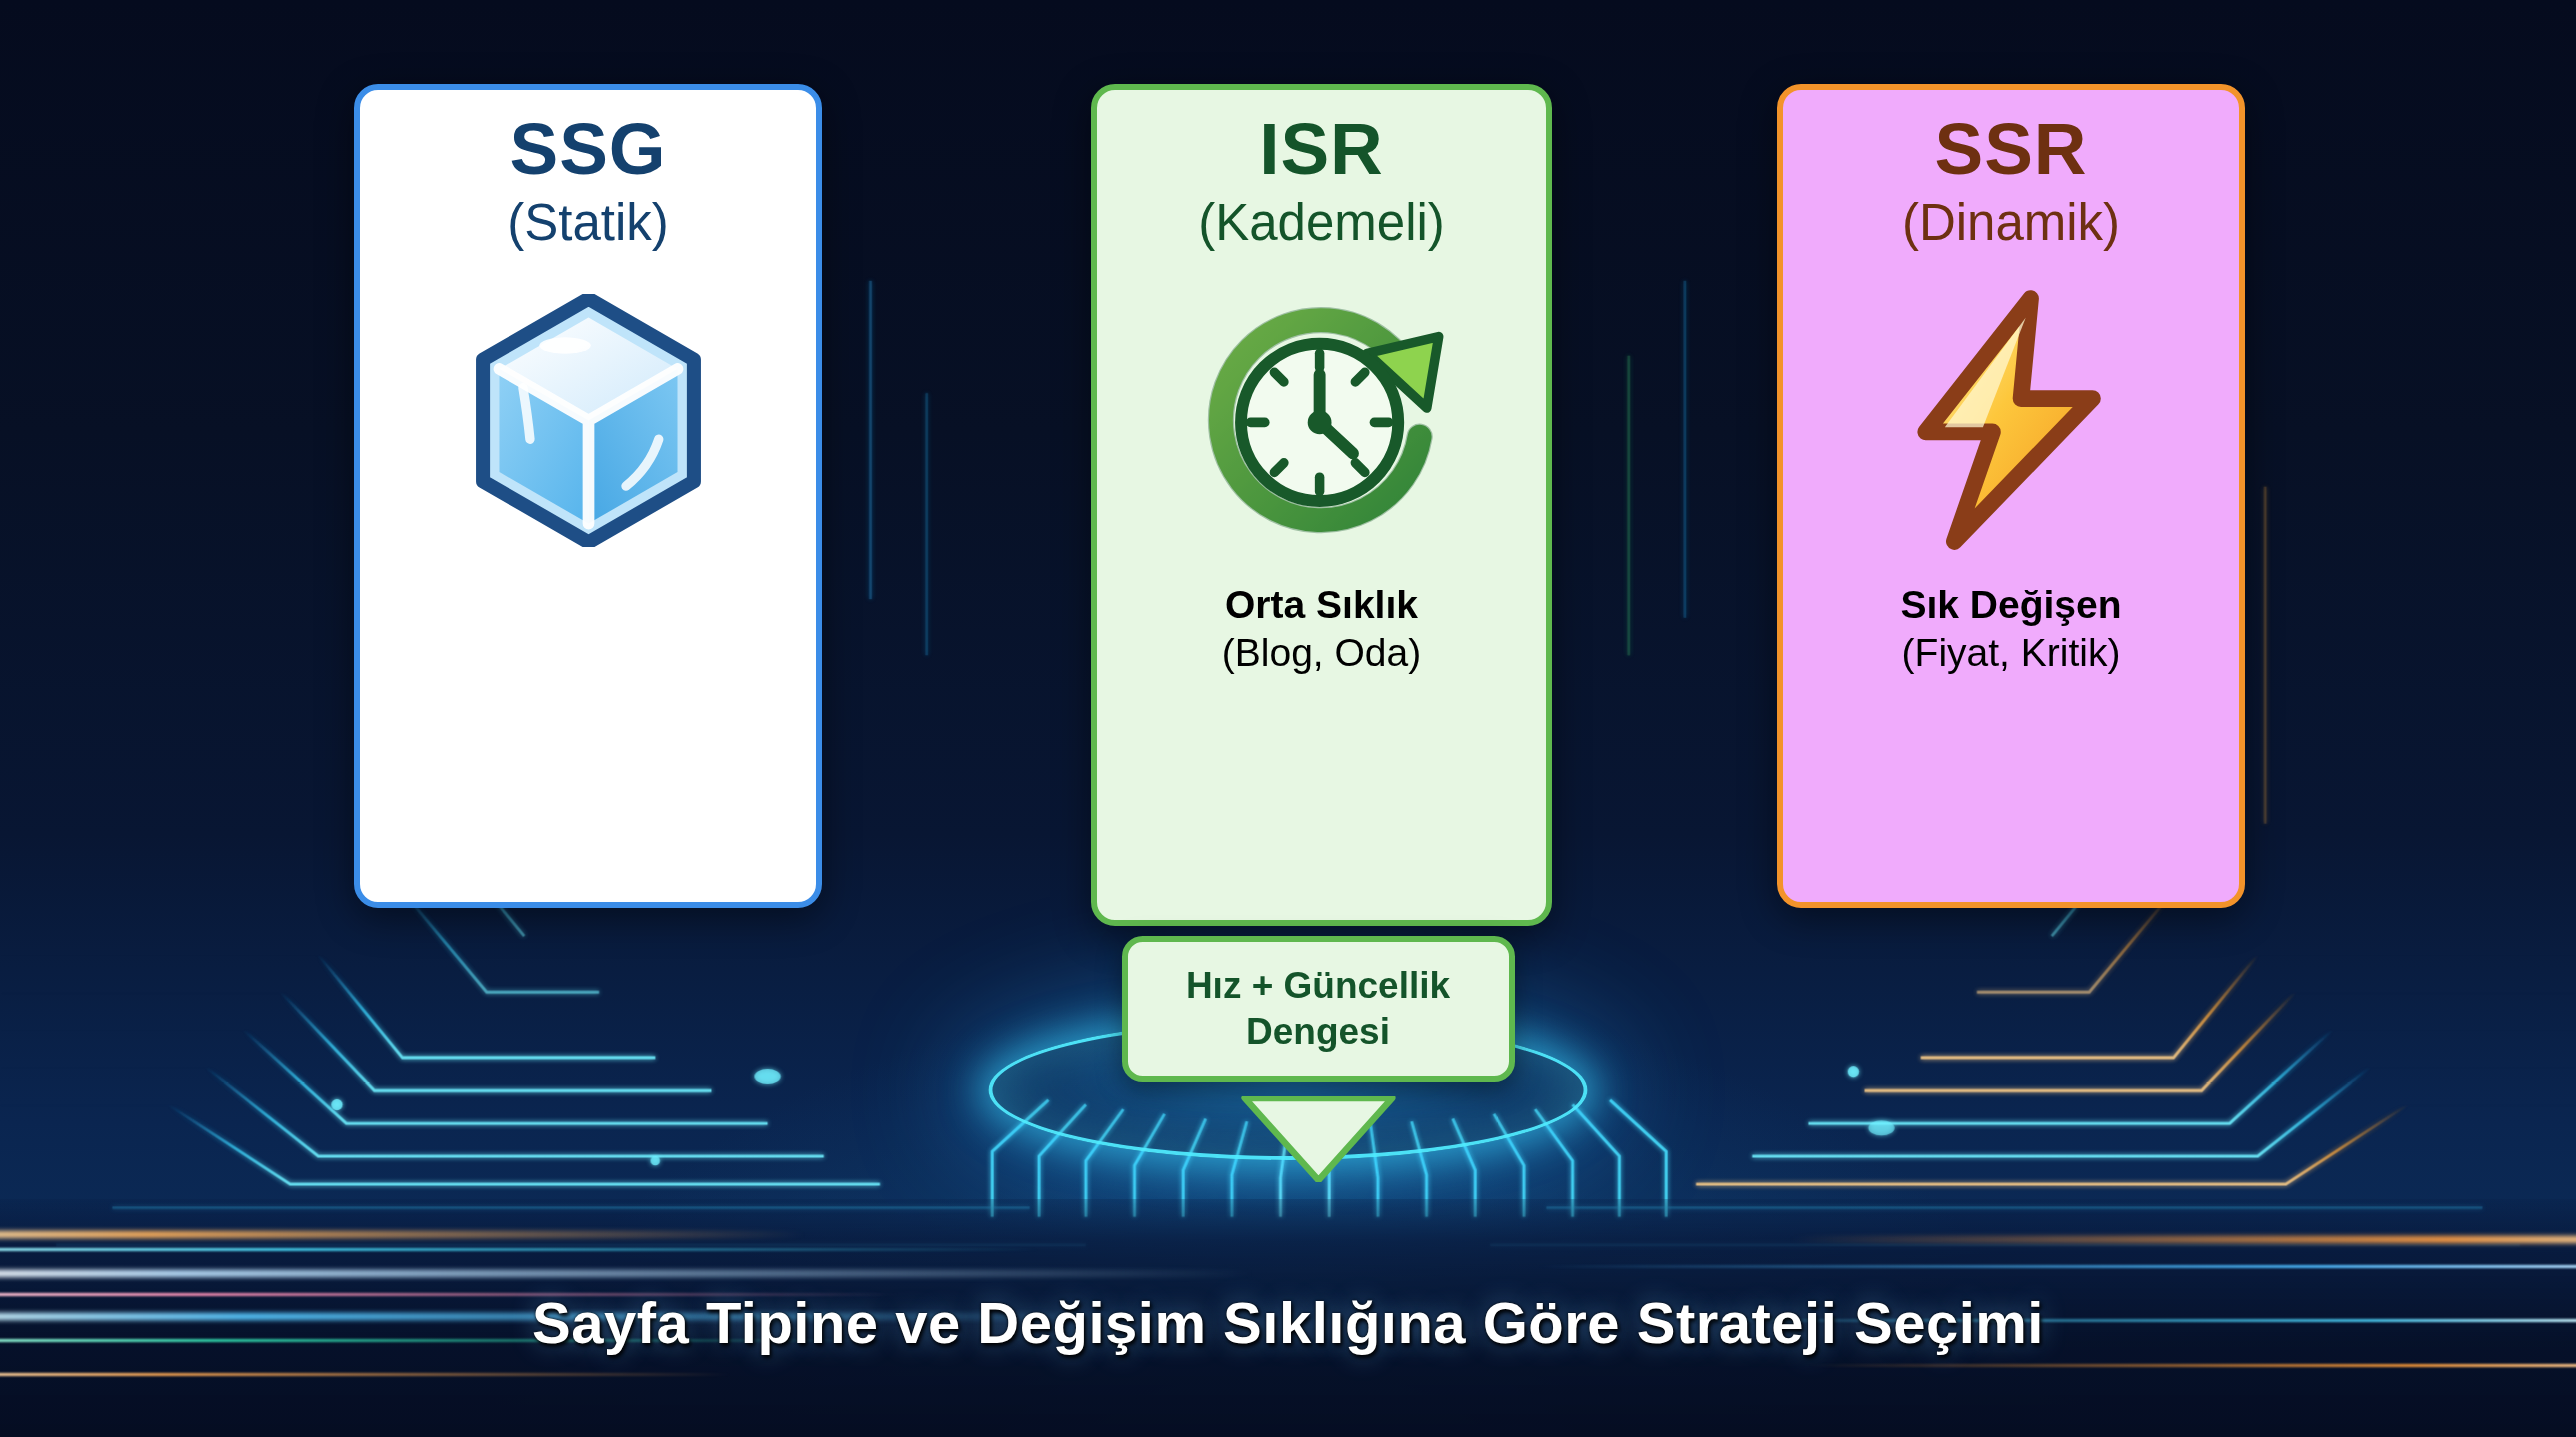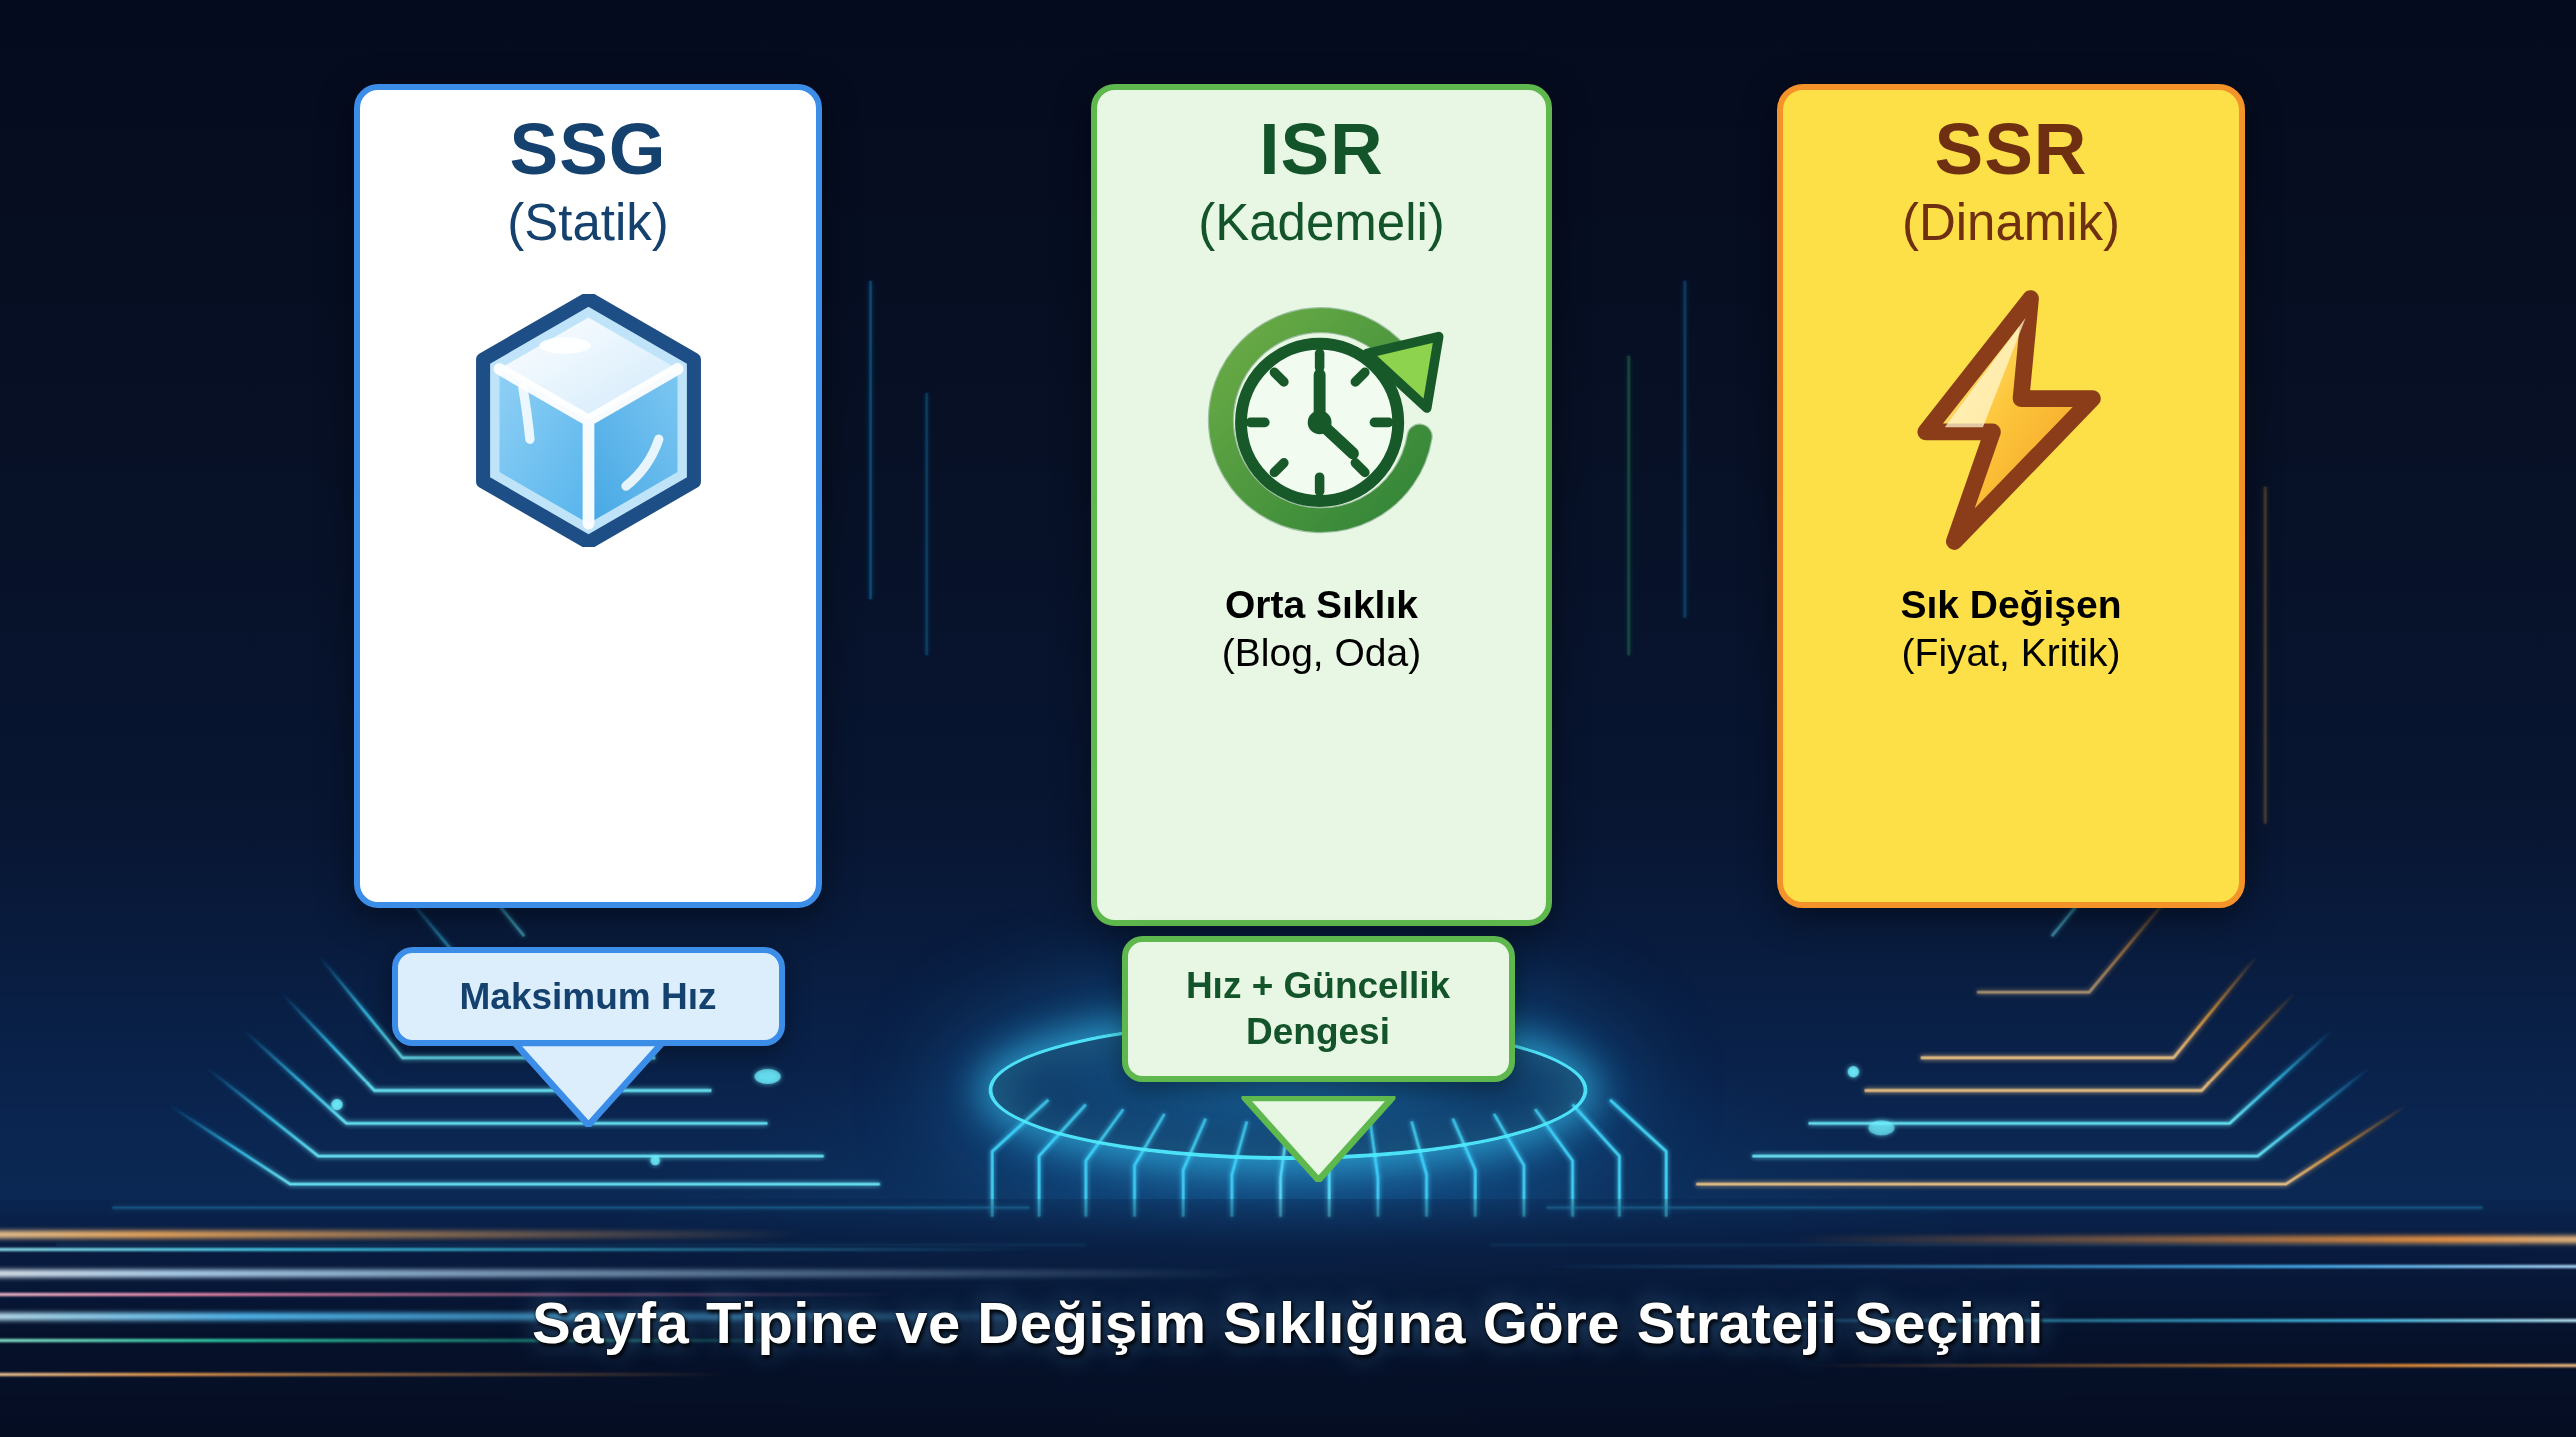--- a/index.html
+++ b/index.html
@@ -70,21 +70,21 @@
 
   .card{
     border-radius:24px;
     border:6.6px solid;
     padding:24px 17px 20.6px;
     display:flex; flex-direction:column; align-items:center;
     box-shadow:0 9.4px 37px rgba(0,0,0,.45);
   }
   .card.blue { background:#ffffff; border-color:#3b8de8; }
   .card.green{ background:#e7f7e3; border-color:#5fb84e;margin-left:7px; }
-  .card.orange{background:#fde047; border-color:#f3932a;border-radius:26px; }
+  .card.orange{background:#f0abfc; border-color:#f3932a; }
 
   .card .title{ font-size:73px; font-weight:bold; line-height:.96; letter-spacing:0.9px; }
   .card .subtitle{ font-size:51px; line-height:1.18; margin-top:9.4px; }
   .blue  .title,.blue  .subtitle{ color:#14416e; }
   .green .title,.green .subtitle{ color:#14542a; }
   .orange .title,.orange .subtitle{ color:#6e3011; }
 
   .icon-wrap{ margin:26px 0 20.6px; height:281px; display:flex; align-items:center; justify-content:center; }
 
   .card .desc{ font-size:39px; font-weight:bold; line-height:1.22; text-align:center; }
@@ -222,26 +222,20 @@
           <polygon points="88,32 50,54 50,98 88,76" fill="url(#iceR)"></polygon>
           <path d="M50 54 L12 32 M50 54 L88 32 M50 54 L50 98" stroke="#ffffff" stroke-width="5" stroke-linecap="round" opacity=".95"></path>
           <path d="M22 40 q2 12 3 22" stroke="#ffffff" stroke-width="4" fill="none" stroke-linecap="round" opacity=".85"></path>
           <path d="M80 62 q-4 12 -14 20" stroke="#ffffff" stroke-width="4" fill="none" stroke-linecap="round" opacity=".85"></path>
           <ellipse cx="40" cy="22" rx="11" ry="3.5" fill="#ffffff" opacity=".9"></ellipse>
         </svg>
       </div>
     </div>
   </div>
 
-  <div class="col0-badge">
-    <div class="badge blue">Maksimum Hız</div>
-    <svg class="pointer" viewBox="0 0 170 92">
-      <polygon points="6,2 164,2 85,90" fill="#dceefc" stroke="#3b8de8" stroke-width="7" stroke-linejoin="round"></polygon>
-    </svg>
-  </div>
 
   <div class="col c1">
     <div class="card green card1">
       <div class="title">ISR</div>
       <div class="subtitle">(Kademeli)</div>
       <div class="icon-wrap">
         <svg width="262" height="262" viewBox="0 0 110 110">
           <defs>
             <linearGradient id="arcG" x1="0" y1="0" x2="1" y2="1">
               <stop offset="0%" stop-color="#9ada55"></stop>

